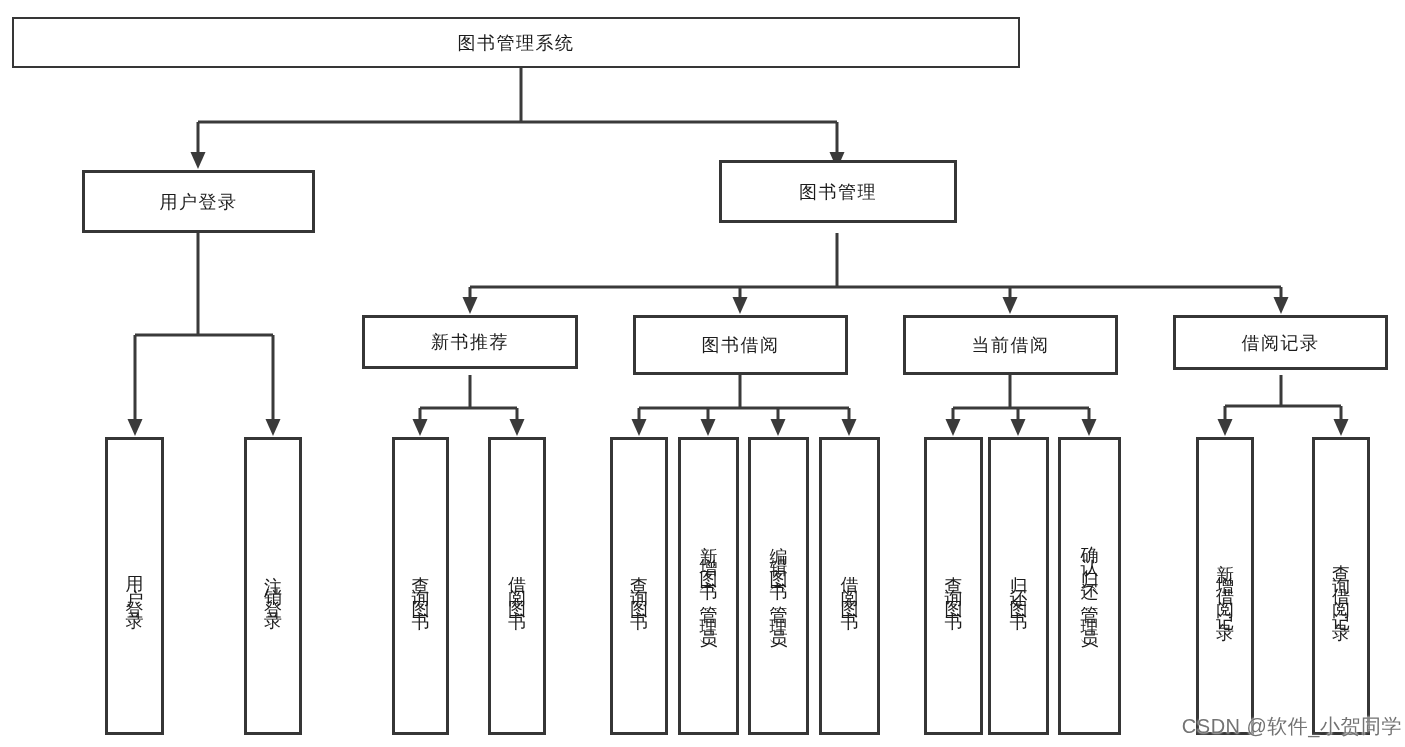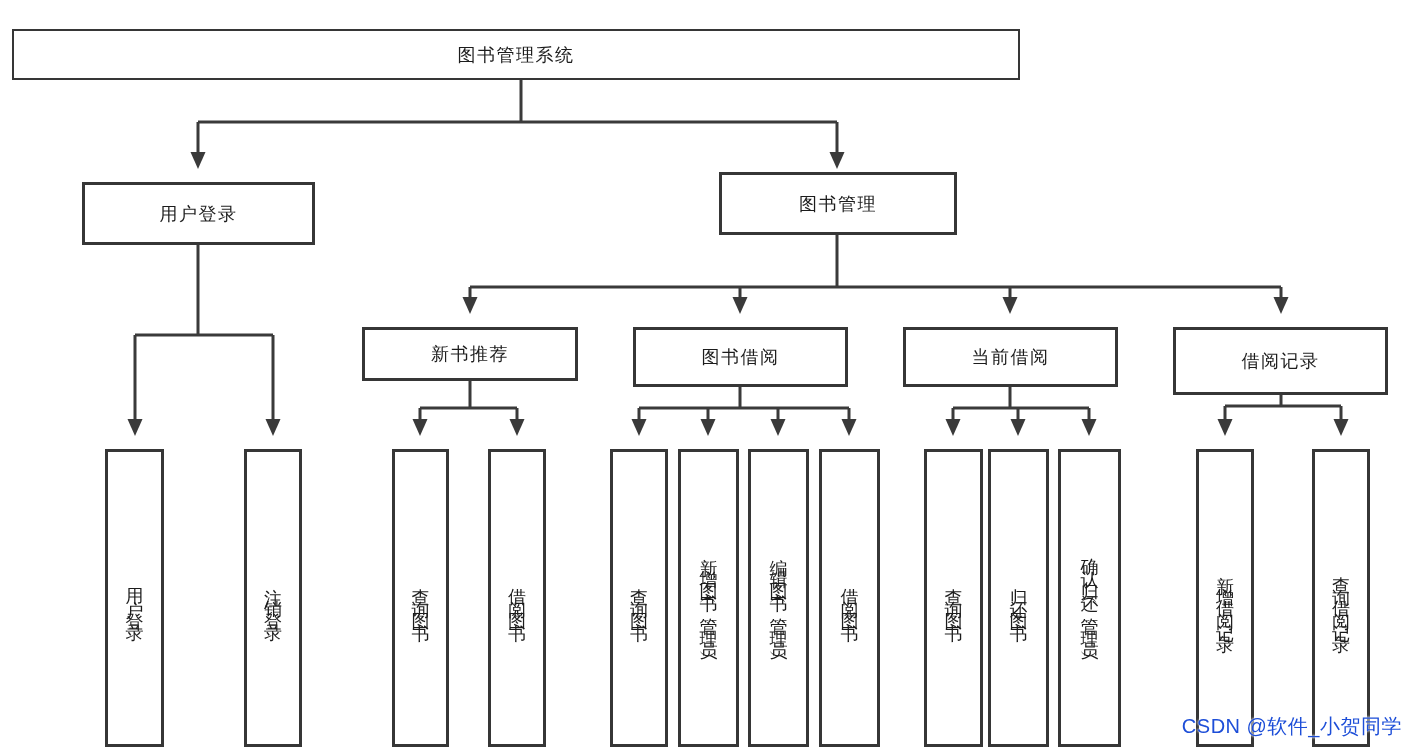--- a/index.html
+++ b/index.html
@@ -12,42 +12,41 @@
   }
   #connectors{position:absolute;left:0;top:0;z-index:0;}
   .node{
     position:absolute;
     box-sizing:border-box;
     background:#ffffff;
     border:3px solid #363636;
     color:#1c1c1c;
     display:flex;align-items:center;justify-content:center;
     z-index:1;
-    margin-top:12px;
   }
   .node.h .lbl{
     font-size:18px;
     letter-spacing:1.5px;
     white-space:nowrap;
   }
   .node.v .lbl{
     writing-mode:vertical-rl;
     text-orientation:mixed;
     font-size:18px;
     letter-spacing:12px;
     line-height:1;
   }
   .node.top{border-width:2.5px;}
   #watermark{
     position:absolute;
     top:713px;right:3px;
     z-index:10;
     font-size:20px;
     letter-spacing:0.5px;
-    color:#1d4ed8;
+    color:#737373;
     text-shadow:0 0 2px #ffffff,0 0 3px #ffffff;
     white-space:nowrap;
   }
 </style>
 </head>
 <body>
 
 <div id="canvas">
 
   <svg id="connectors" width="1405" height="747" viewBox="0 0 1405 747">
@@ -103,21 +102,21 @@
 
   <div class="node h" style="left:362px;top:315px;width:216px;height:54px;">
     <span class="lbl">新书推荐</span>
   </div>
   <div class="node h" style="left:633px;top:315px;width:215px;height:60px;">
     <span class="lbl">图书借阅</span>
   </div>
   <div class="node h" style="left:903px;top:315px;width:215px;height:60px;">
     <span class="lbl">当前借阅</span>
   </div>
-  <div class="node h" style="left:1173px;top:315px;width:215px;height:68px;">
+  <div class="node h" style="left:1173px;top:315px;width:215px;height:55px;">
     <span class="lbl">借阅记录</span>
   </div>
 
   <div class="node v" style="left:105px;top:437px;width:59px;height:298px;">
     <span class="lbl">用户登录</span>
   </div>
   <div class="node v" style="left:244px;top:437px;width:58px;height:298px;">
     <span class="lbl">注销登录</span>
   </div>
 

